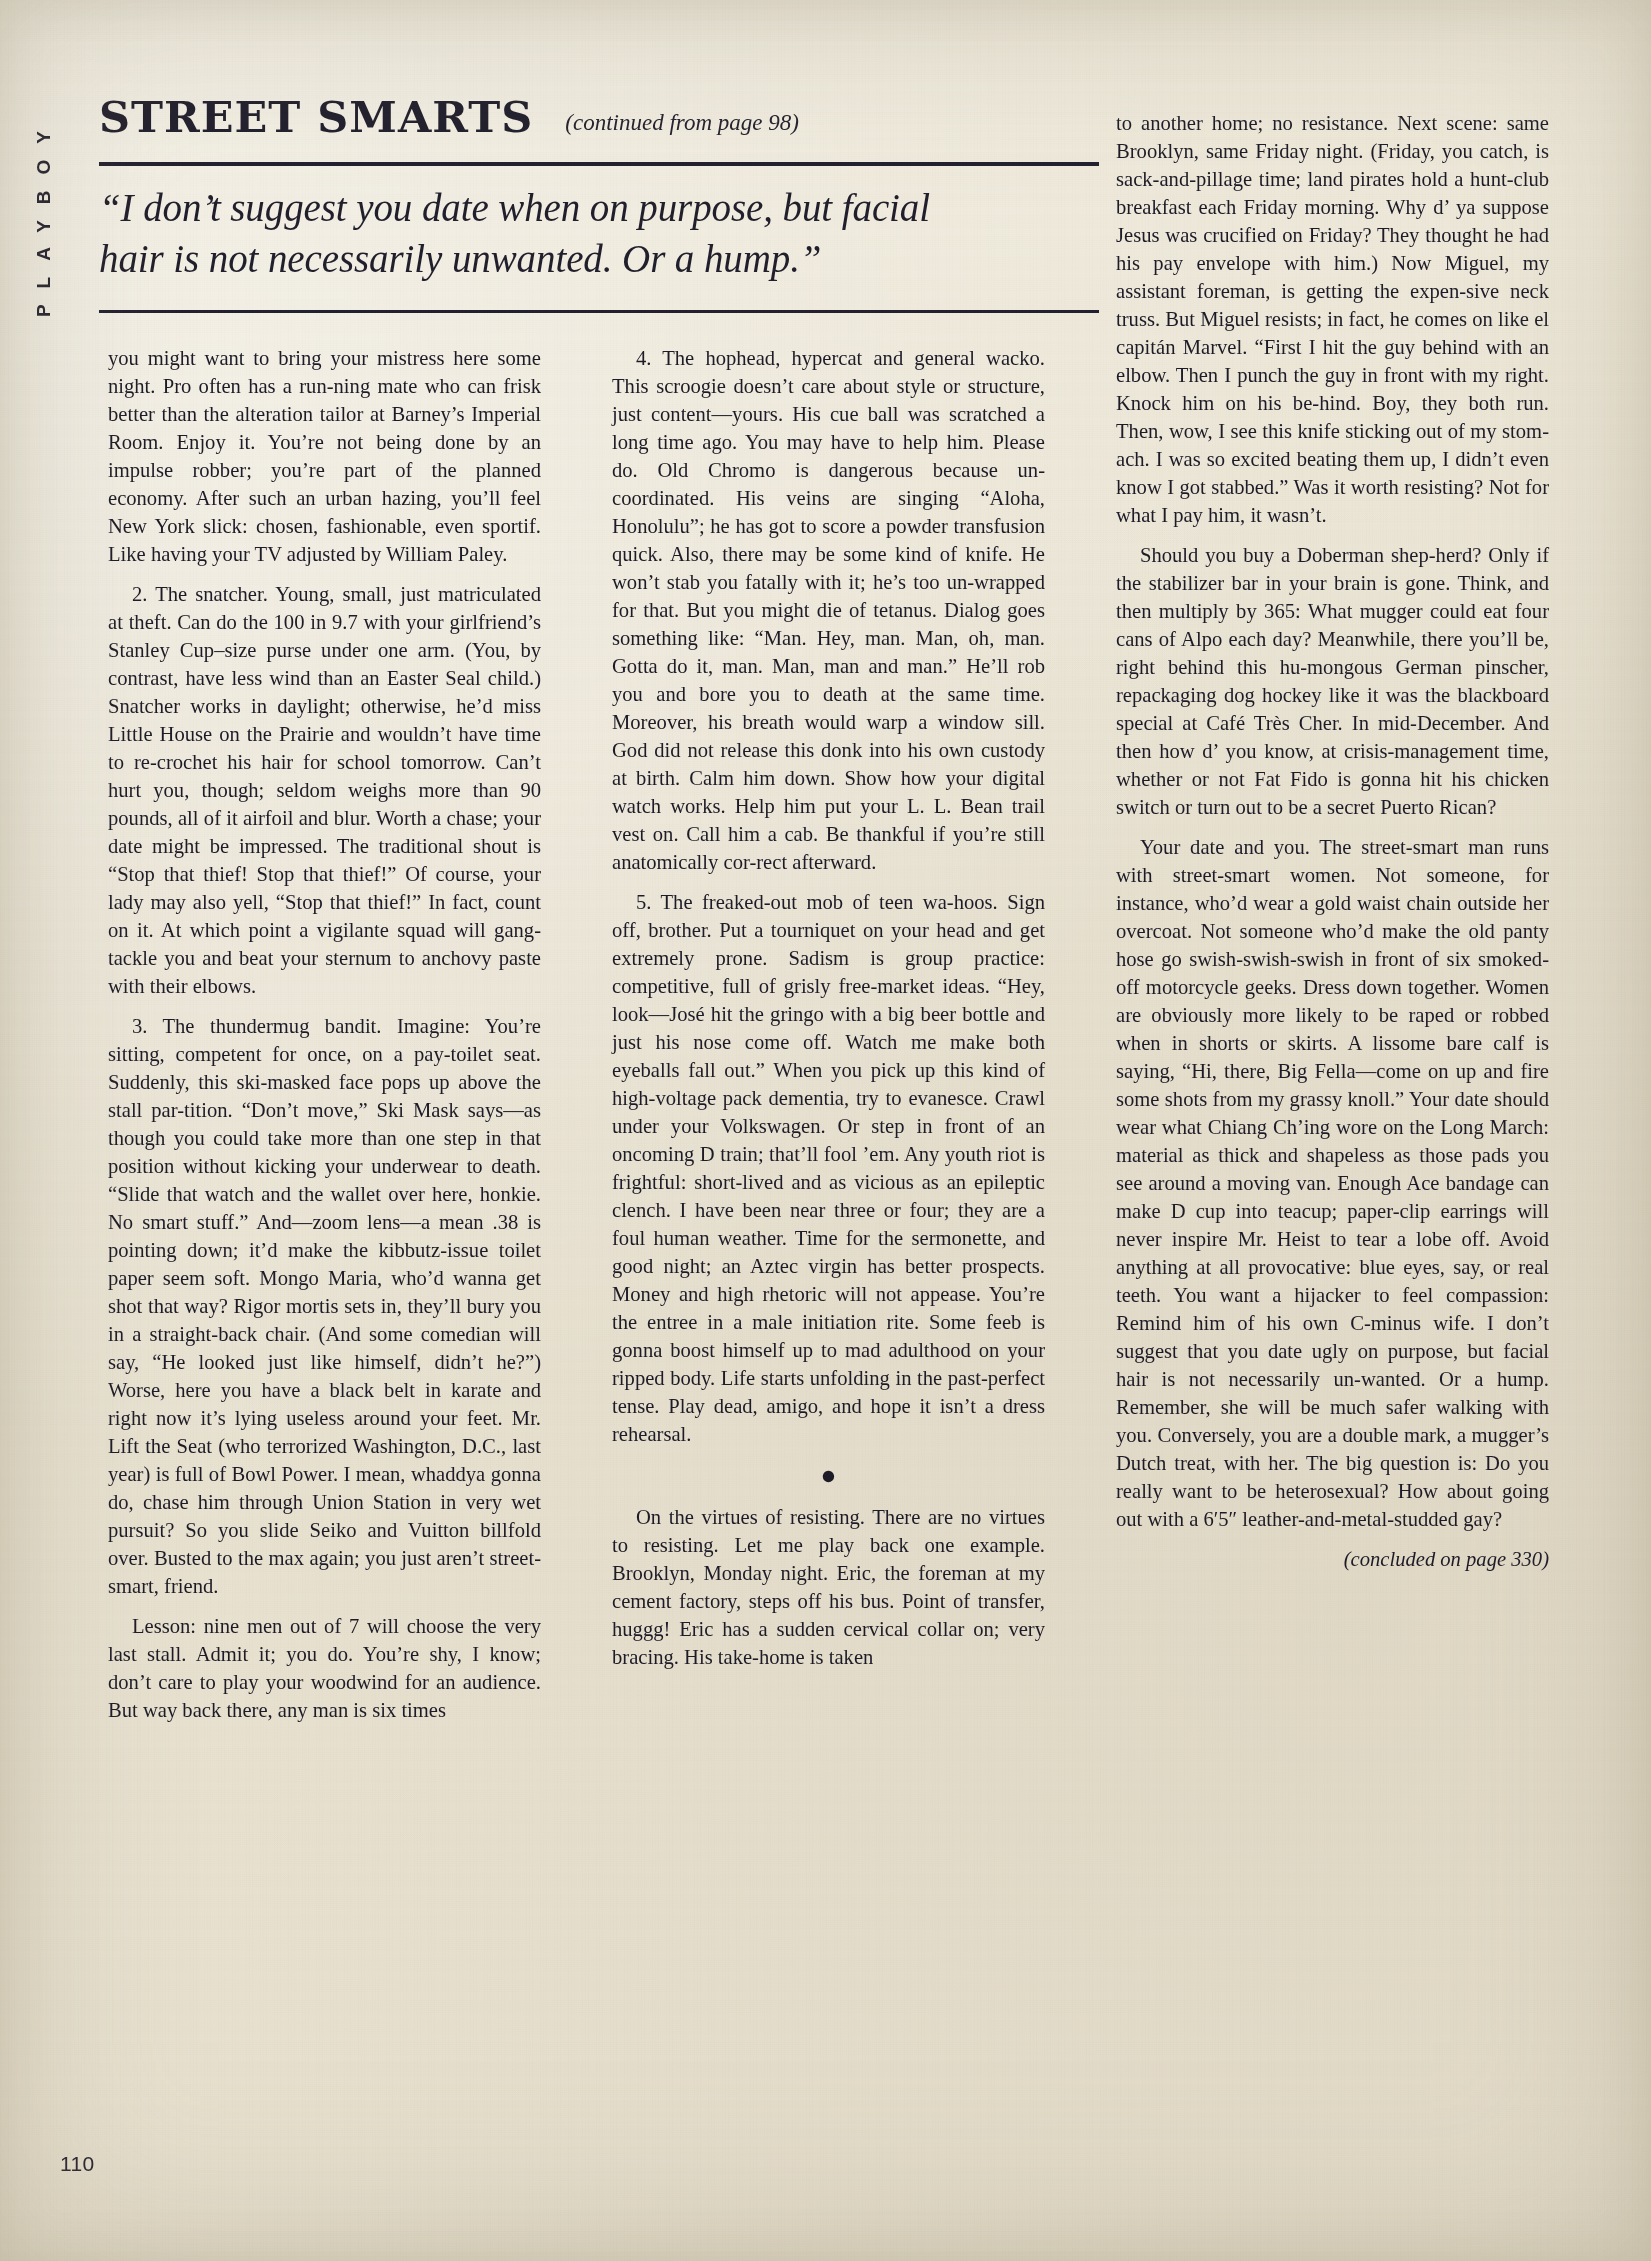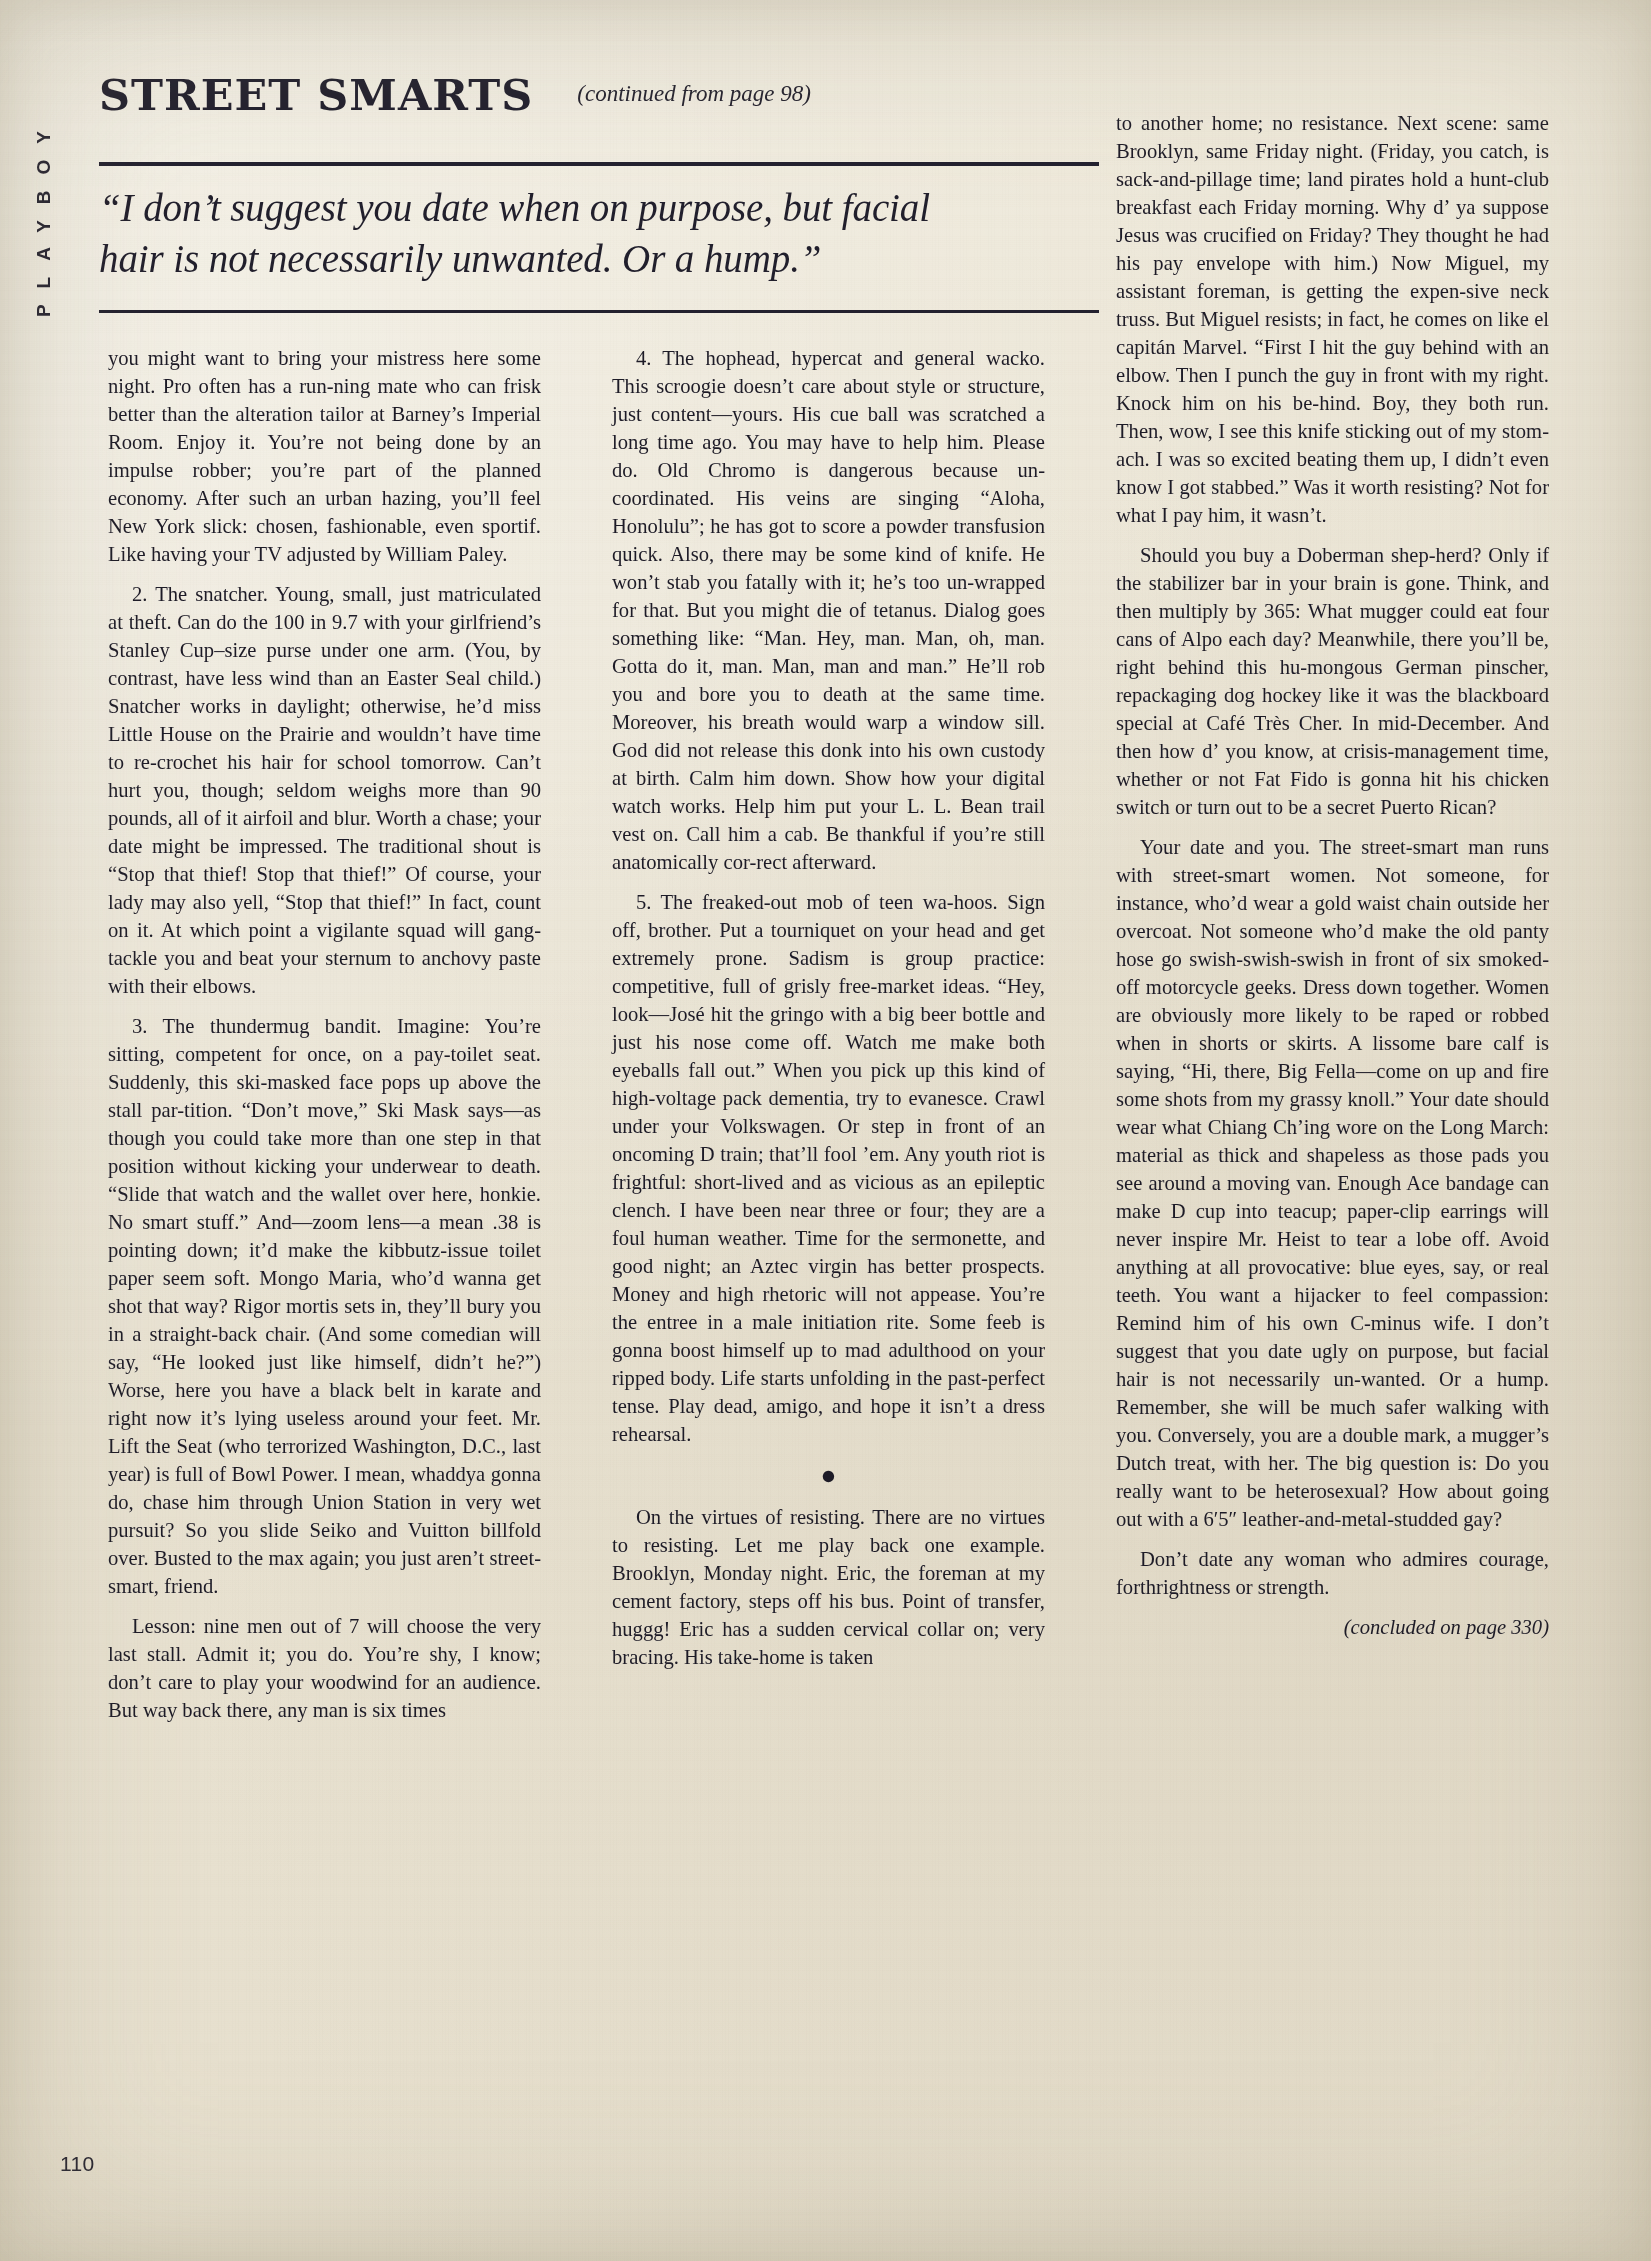--- a/index.html
+++ b/index.html
@@ -56,25 +56,25 @@
     font-size: 19px;
     letter-spacing: 16px;
     color: #22202e;
     line-height: 1;
   }
 
   
   .masthead {
     position: absolute;
     left: 99px;
-    top: 74px;
+    top: 96px;
     width: 998px;
     display: flex;
-    align-items: center;
-    gap: 44px;
+    align-items: flex-end;
+    gap: 32px;
   }
   .kicker-title {
     font-family: "DejaVu Serif", "Liberation Serif", serif;
     font-weight: 700;
     font-size: 43px;
     letter-spacing: 1px;
     color: #211f2d;
     line-height: 1;
     white-space: nowrap;
   }
@@ -200,21 +200,20 @@
       <p class="ind">4. The hophead, hypercat and general wacko. This scroogie doesn’t care about style or structure, just content—yours. His cue ball was scratched a long time ago. You may have to help him. Please do. Old Chromo is dangerous because un-coordinated. His veins are singing “Aloha, Honolulu”; he has got to score a powder transfusion quick. Also, there may be some kind of knife. He won’t stab you fatally with it; he’s too un-wrapped for that. But you might die of tetanus. Dialog goes something like: “Man. Hey, man. Man, oh, man. Gotta do it, man. Man, man and man.” He’ll rob you and bore you to death at the same time. Moreover, his breath would warp a window sill. God did not release this donk into his own custody at birth. Calm him down. Show how your digital watch works. Help him put your L. L. Bean trail vest on. Call him a cab. Be thankful if you’re still anatomically cor-rect afterward.</p>
       <p class="ind">5. The freaked-out mob of teen wa-hoos. Sign off, brother. Put a tourniquet on your head and get extremely prone. Sadism is group practice: competitive, full of grisly free-market ideas. “Hey, look—José hit the gringo with a big beer bottle and just his nose come off. Watch me make both eyeballs fall out.” When you pick up this kind of high-voltage pack dementia, try to evanesce. Crawl under your Volkswagen. Or step in front of an oncoming D train; that’ll fool ’em. Any youth riot is frightful: short-lived and as vicious as an epileptic clench. I have been near three or four; they are a foul human weather. Time for the sermonette, and good night; an Aztec virgin has better prospects. Money and high rhetoric will not appease. You’re the entree in a male initiation rite. Some feeb is gonna boost himself up to mad adulthood on your ripped body. Life starts unfolding in the past-perfect tense. Play dead, amigo, and hope it isn’t a dress rehearsal.</p>
       <div class="bullet-sep">●</div>
       <p class="ind">On the virtues of resisting. There are no virtues to resisting. Let me play back one example. Brooklyn, Monday night. Eric, the foreman at my cement factory, steps off his bus. Point of transfer, huggg! Eric has a sudden cervical collar on; very bracing. His take-home is taken</p>
     </div>
 
     <div class="col col-3">
       <p>to another home; no resistance. Next scene: same Brooklyn, same Friday night. (Friday, you catch, is sack-and-pillage time; land pirates hold a hunt-club breakfast each Friday morning. Why d’ ya suppose Jesus was crucified on Friday? They thought he had his pay envelope with him.) Now Miguel, my assistant foreman, is getting the expen-sive neck truss. But Miguel resists; in fact, he comes on like el capitán Marvel. “First I hit the guy behind with an elbow. Then I punch the guy in front with my right. Knock him on his be-hind. Boy, they both run. Then, wow, I see this knife sticking out of my stom-ach. I was so excited beating them up, I didn’t even know I got stabbed.” Was it worth resisting? Not for what I pay him, it wasn’t.</p>
       <p class="ind">Should you buy a Doberman shep-herd? Only if the stabilizer bar in your brain is gone. Think, and then multiply by 365: What mugger could eat four cans of Alpo each day? Meanwhile, there you’ll be, right behind this hu-mongous German pinscher, repackaging dog hockey like it was the blackboard special at Café Très Cher. In mid-December. And then how d’ you know, at crisis-management time, whether or not Fat Fido is gonna hit his chicken switch or turn out to be a secret Puerto Rican?</p>
       <p class="ind">Your date and you. The street-smart man runs with street-smart women. Not someone, for instance, who’d wear a gold waist chain outside her overcoat. Not someone who’d make the old panty hose go swish-swish-swish in front of six smoked-off motorcycle geeks. Dress down together. Women are obviously more likely to be raped or robbed when in shorts or skirts. A lissome bare calf is saying, “Hi, there, Big Fella—come on up and fire some shots from my grassy knoll.” Your date should wear what Chiang Ch’ing wore on the Long March: material as thick and shapeless as those pads you see around a moving van. Enough Ace bandage can make D cup into teacup; paper-clip earrings will never inspire Mr. Heist to tear a lobe off. Avoid anything at all provocative: blue eyes, say, or real teeth. You want a hijacker to feel compassion: Remind him of his own C-minus wife. I don’t suggest that you date ugly on purpose, but facial hair is not necessarily un-wanted. Or a hump. Remember, she will be much safer walking with you. Conversely, you are a double mark, a mugger’s Dutch treat, with her. The big question is: Do you really want to be heterosexual? How about going out with a 6′5″ leather-and-metal-studded gay?</p>
-      <p class="ind">Don’t date any woman who admires courage, forthrightness or strength.</p>
       <p class="concluded">(concluded on page 330)</p>
     </div>
 
   </div>
 
   <div class="folio">110</div>
 
   <div class="vignette"></div>
 </div>
 

